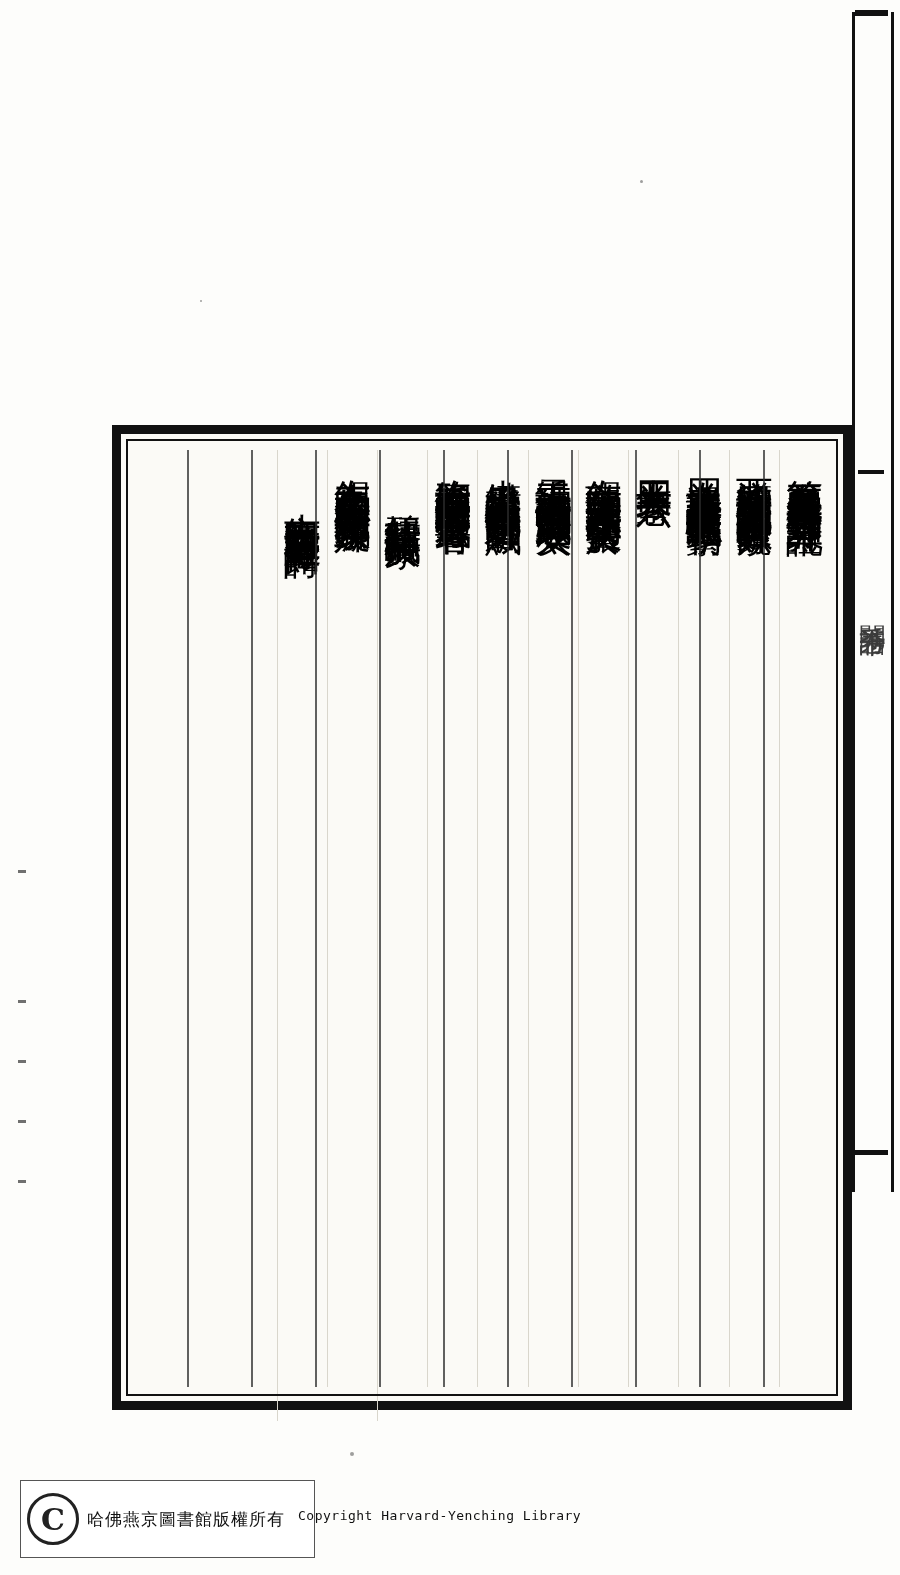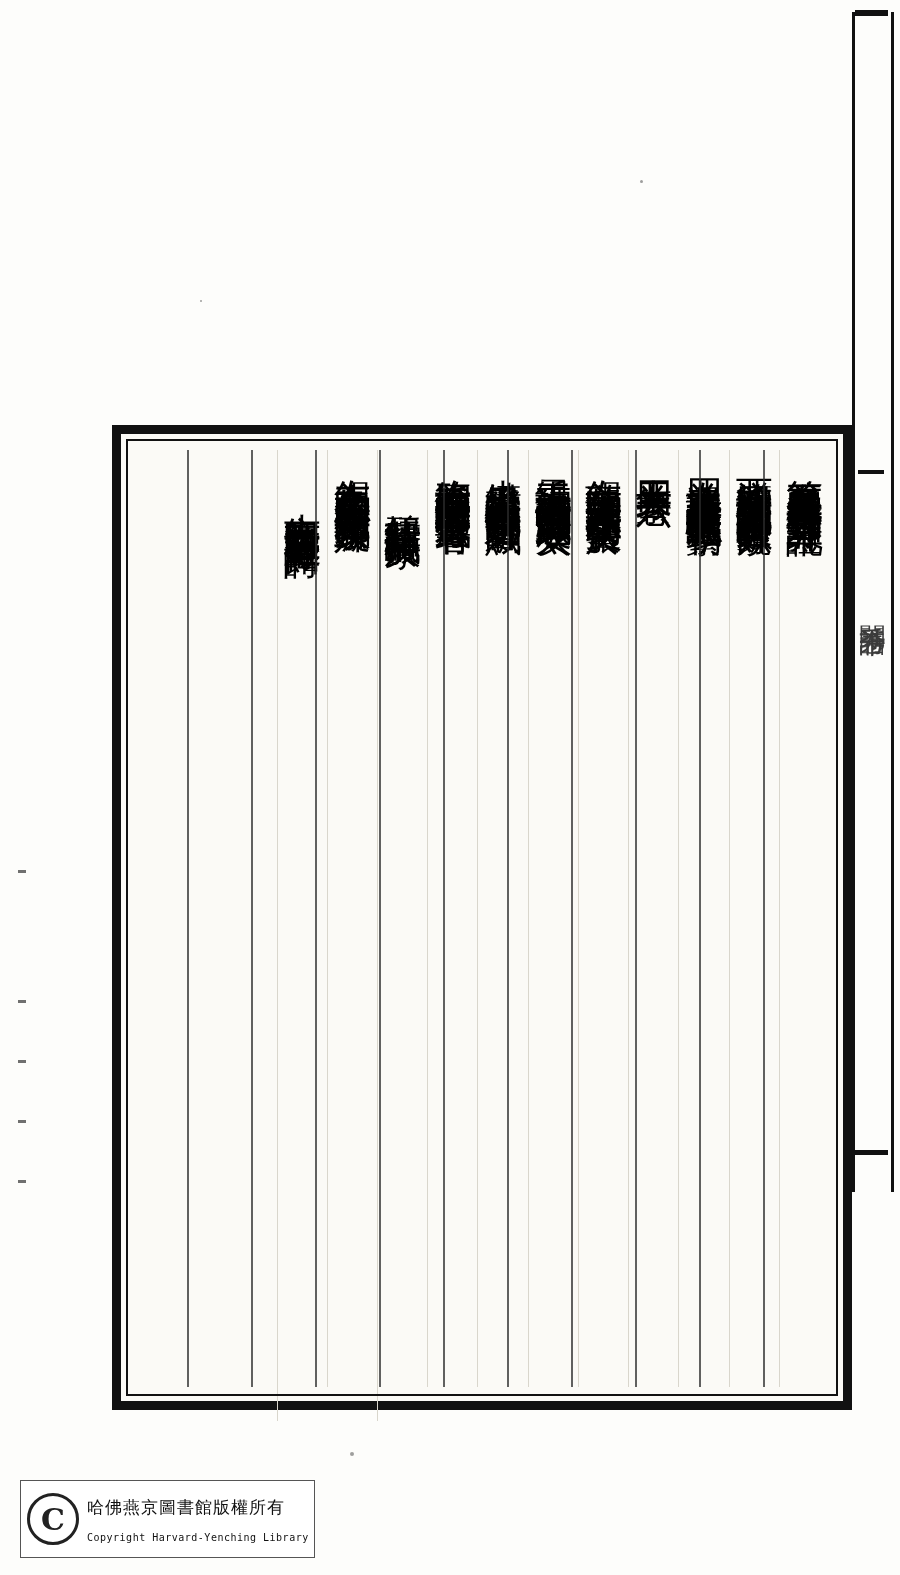--- a/index.html
+++ b/index.html
@@ -154,34 +154,34 @@
     display: flex;
     align-items: center;
     justify-content: center;
     font-family: "DejaVu Serif", serif;
     font-size: 30px;
     font-weight: bold;
     color: #222;
   }
   #stamp .lines {
     display: flex;
-    flex-direction: column;
+    flex-direction: row;
     justify-content: space-between;
     gap: 13px;
   }
   #stamp .cn {
     font-family: "DejaVu Serif", serif;
     font-size: 17px;
     letter-spacing: 1px;
     color: #111;
     white-space: nowrap;
   }
   #stamp .en {
     font-family: "DejaVu Sans Mono", monospace;
-    font-size: 10px;
+    font-size: 13px;
     letter-spacing: .5px;
     color: #111;
     white-space: nowrap;
   }
 </style>
 </head>
 <body>
 
 <div id="scan">
 

